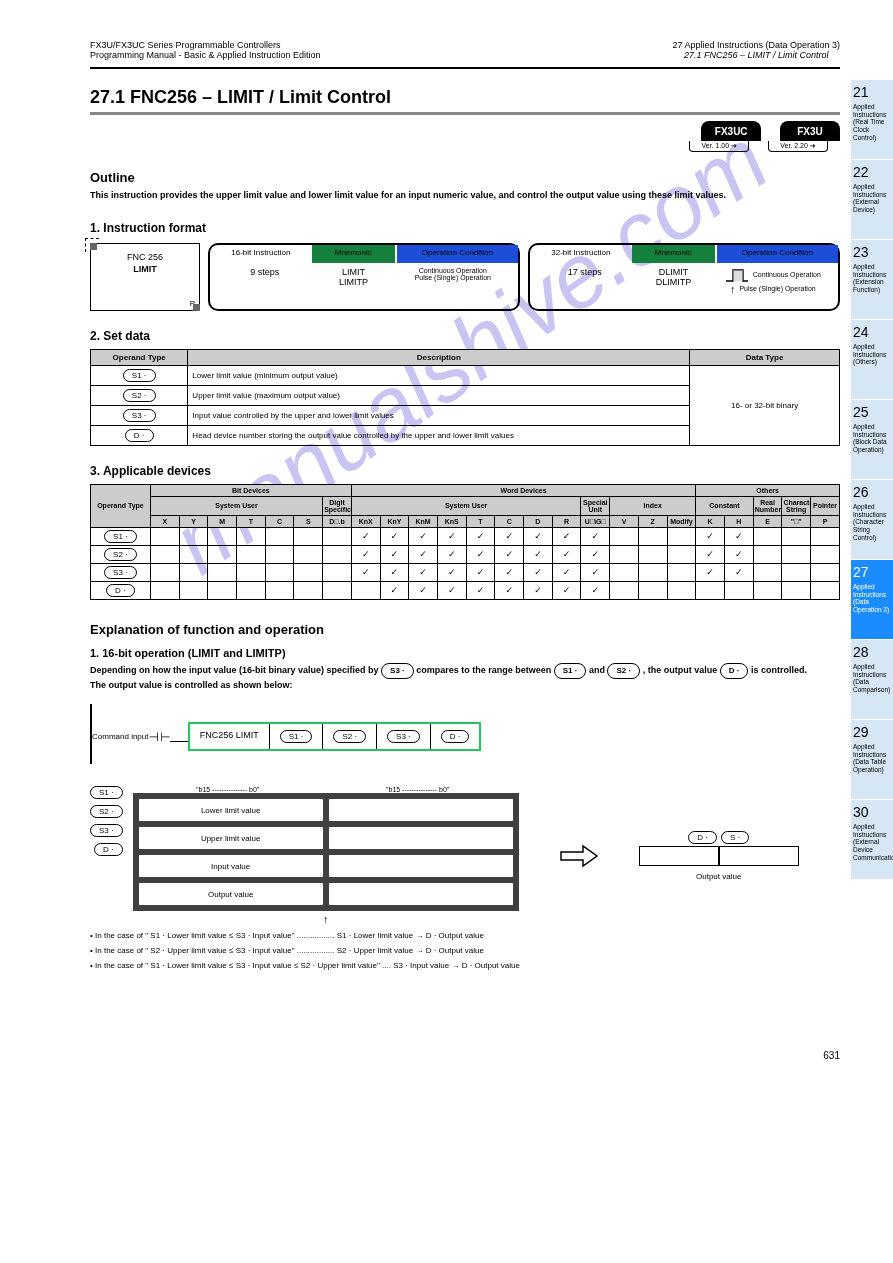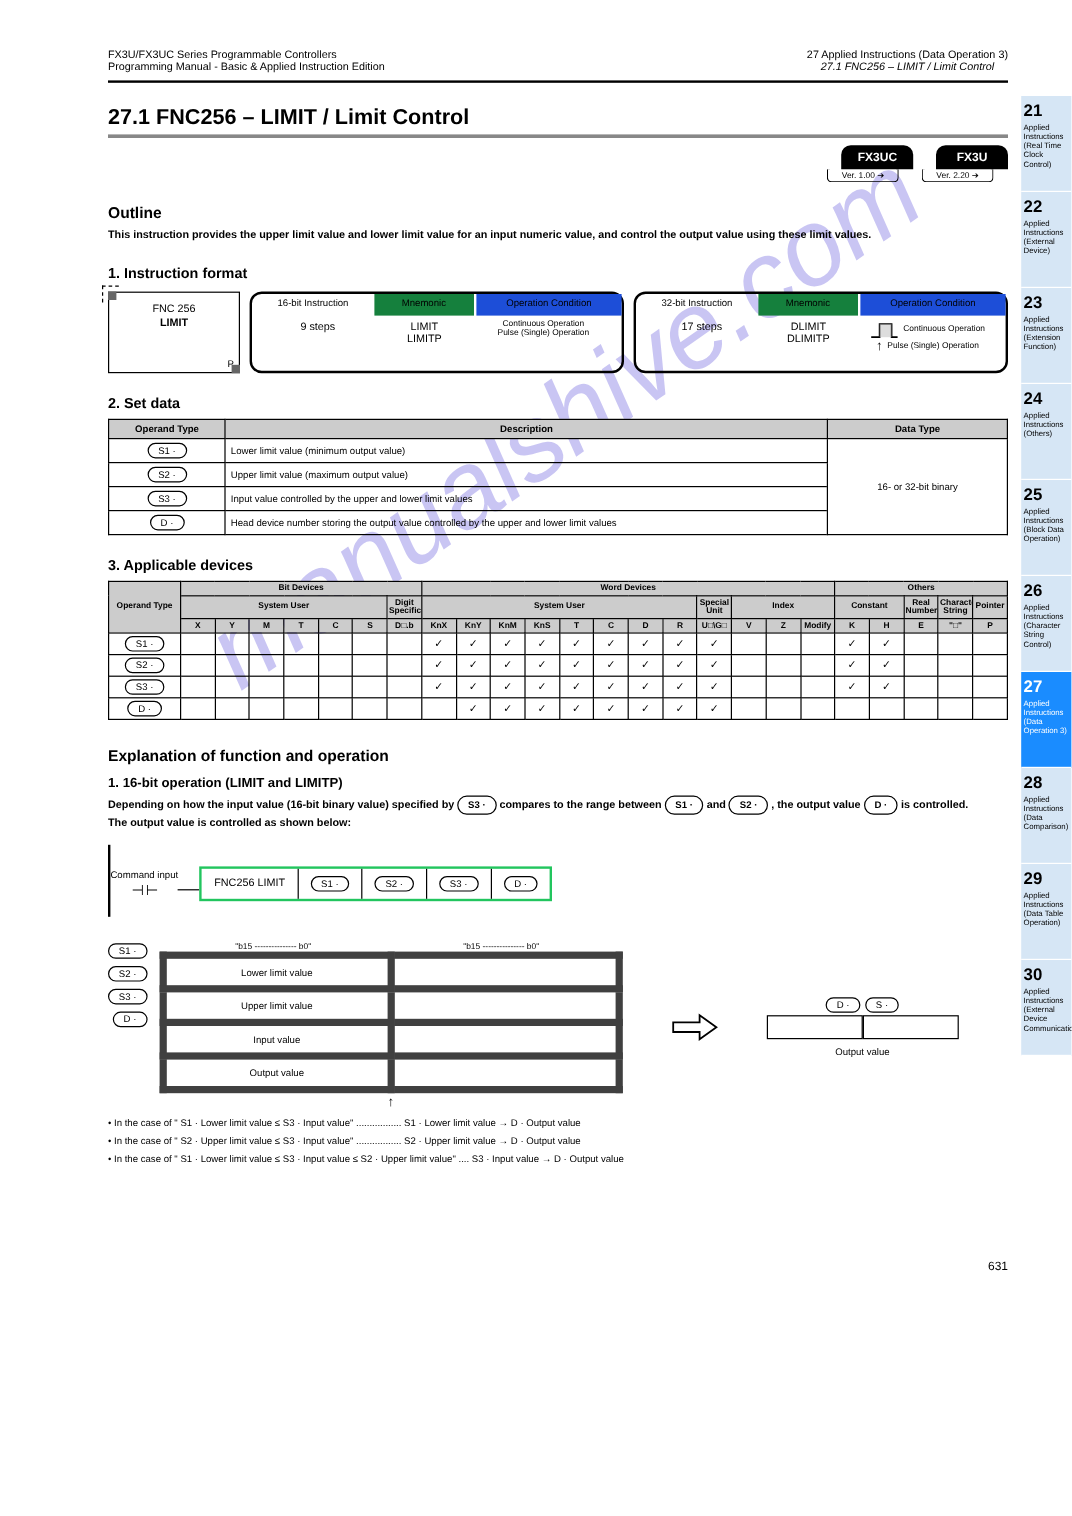--- a/index.html
+++ b/index.html
@@ -97,21 +97,21 @@
   .ck::after { content: "✓"; font-size: 9px; }
 
   .func-title { font-weight: bold; font-size: 13px; margin-top: 22px; }
   .func-sub { font-size: 11px; margin-top: 10px; font-weight: bold; }
   .func-text { font-size: 9px; margin-top: 4px; line-height: 1.5; font-weight: bold; }
 
   .ladder-row { display: flex; align-items: center; margin-top: 12px; }
   .ladder-row .rail { border-left: 2px solid #000; height: 60px; }
   .ladder-row .wire { border-top: 1px solid #000; height: 1px; width: 18px; margin-top: 14px; }
   .contact {
-    margin-top: 6px; font-size: 8px; display: flex; flex-direction: column; align-items: center;
+    margin-top: 6px; font-size: 8px; display: flex; flex-direction: row; align-items: center;
   }
   .contact .lbl { margin-bottom: 1px; }
   .contact .sym { font-size: 12px; letter-spacing: -1px; }
   .inst-box { border: 2px solid #22c55e; display: flex; margin-top: 4px; }
   .inst-box > div { border-right: 1px solid #000; padding: 6px 10px; font-size: 9px; text-align: center; }
   .inst-box > div:last-child { border-right: none; }
 
   .illus-row { display: flex; gap: 40px; margin-top: 22px; align-items: center; }
   .mem-col { display: flex; flex-direction: column; gap: 6px; align-items: flex-end; font-size: 9px; }
   .mem-lbl { margin-right: 4px; }
@@ -139,21 +139,21 @@
   
   .tabs {
     position: absolute; top: 80px; right: 0; width: 42px;
     display: flex; flex-direction: column;
   }
   .tab {
     background: #d6e6f5; height: 80px; border-bottom: 1px solid #fff;
     font-size: 6.5px; text-align: left; padding: 4px 2px; color: #000;
     position: relative; line-height: 1.2;
   }
-  .tab .num { font-size: 14px; font-weight: bold; display: block; margin-bottom: 2px; }
+  .tab .num { font-size: 14px; font-weight: normal; display: block; margin-bottom: 2px; }
   .tab.active { background: #1a8cff; color: #fff; }
   .tab.active .num { color: #fff; }
 
   .watermark {
     position: absolute; top: 300px; left: 120px; font-size: 90px;
     color: rgba(100, 90, 220, 0.35); transform: rotate(-35deg);
     pointer-events: none; font-style: italic; z-index: 0;
   }
 </style>
 </head>

